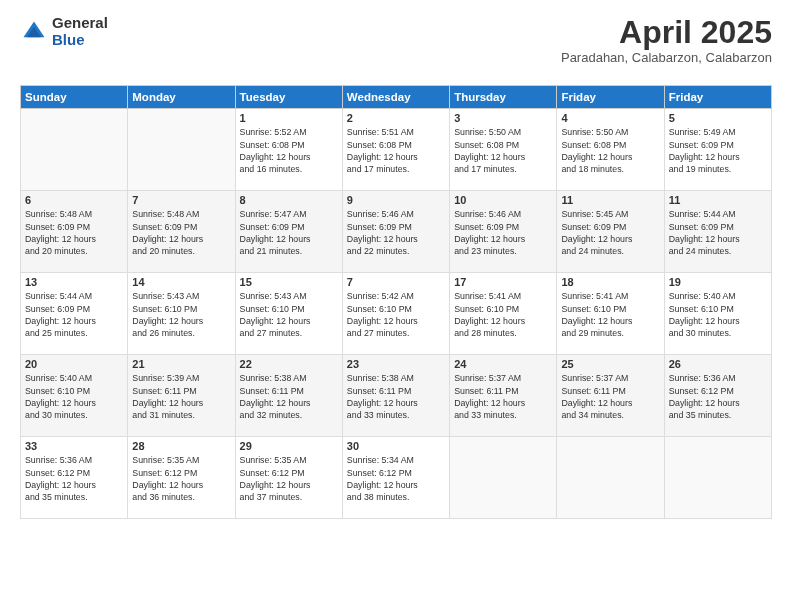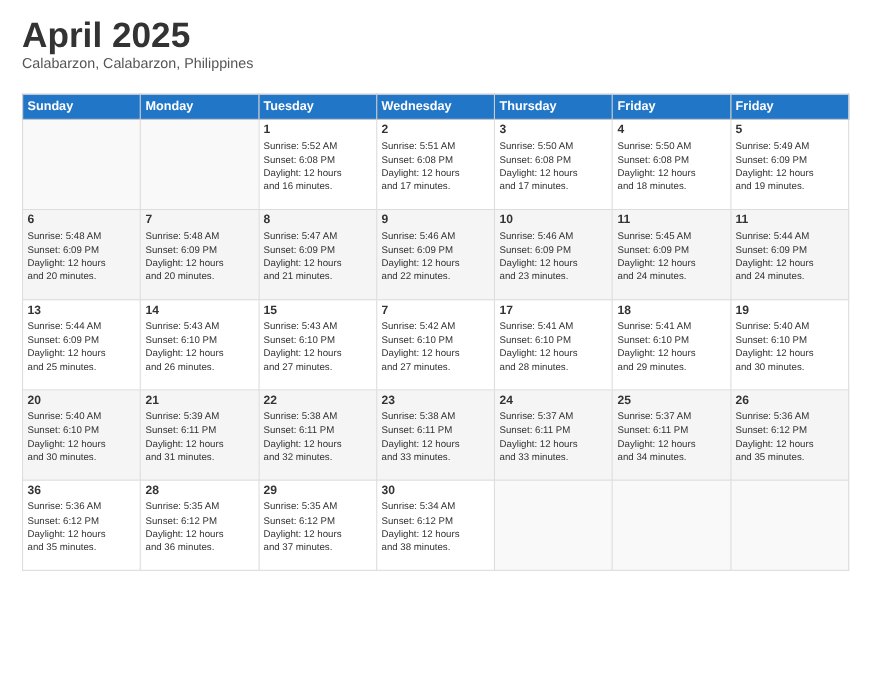--- a/index.html
+++ b/index.html
@@ -40,20 +40,21 @@
     .logo-blue {
       font-size: 15px;
       font-weight: bold;
       color: #1a5fa8;
     }
     .logo-icon {
       width: 28px;
       height: 28px;
     }
     .title-section {
+      text-align: right;
     }
     .month-title {
       font-size: 32px;
       font-weight: bold;
       color: #333;
       line-height: 1.1;
     }
     .subtitle {
       font-size: 13px;
       color: #555;
@@ -99,23 +100,33 @@
     }
     .empty-cell {
       background: #f9f9f9;
     }
   </style>
 </head>
 <body>
 
 <div class="page">
   <div class="header">
+    <div class="logo">
+      <svg class="logo-icon" viewBox="0 0 32 32">
+        <polygon points="16,4 28,22 4,22" fill="#2176c7"></polygon>
+        <polygon points="16,10 24,22 8,22" fill="#1a5fa8"></polygon>
+      </svg>
+      <div class="logo-text">
+        <span class="logo-general">General</span>
+        <span class="logo-blue">Blue</span>
+      </div>
+    </div>
     <div class="title-section">
       <div class="month-title">April 2025</div>
-      <div class="subtitle">Calabarzon, Calabarzon, Philippines</div>
+      <div class="subtitle">Paradahan, Calabarzon, Calabarzon</div>
     </div>
   </div>
 
   <table>
     <thead>
       <tr>
       <th>Sunday</th>
           <th>Monday</th>
           <th>Tuesday</th>
           <th>Wednesday</th>
@@ -234,21 +245,21 @@
             <span class="day-num">25</span>
             <div class="day-info">Sunrise: 5:37 AM<br>Sunset: 6:11 PM<br>Daylight: 12 hours<br>and 34 minutes.</div>
           </td>
           <td>
             <span class="day-num">26</span>
             <div class="day-info">Sunrise: 5:36 AM<br>Sunset: 6:12 PM<br>Daylight: 12 hours<br>and 35 minutes.</div>
           </td>
         </tr>
         <tr>
           <td>
-            <span class="day-num">36</span>
+            <span class="day-num">33</span>
             <div class="day-info">Sunrise: 5:36 AM<br>Sunset: 6:12 PM<br>Daylight: 12 hours<br>and 35 minutes.</div>
           </td>
           <td>
             <span class="day-num">28</span>
             <div class="day-info">Sunrise: 5:35 AM<br>Sunset: 6:12 PM<br>Daylight: 12 hours<br>and 36 minutes.</div>
           </td>
           <td>
             <span class="day-num">29</span>
             <div class="day-info">Sunrise: 5:35 AM<br>Sunset: 6:12 PM<br>Daylight: 12 hours<br>and 37 minutes.</div>
           </td>

